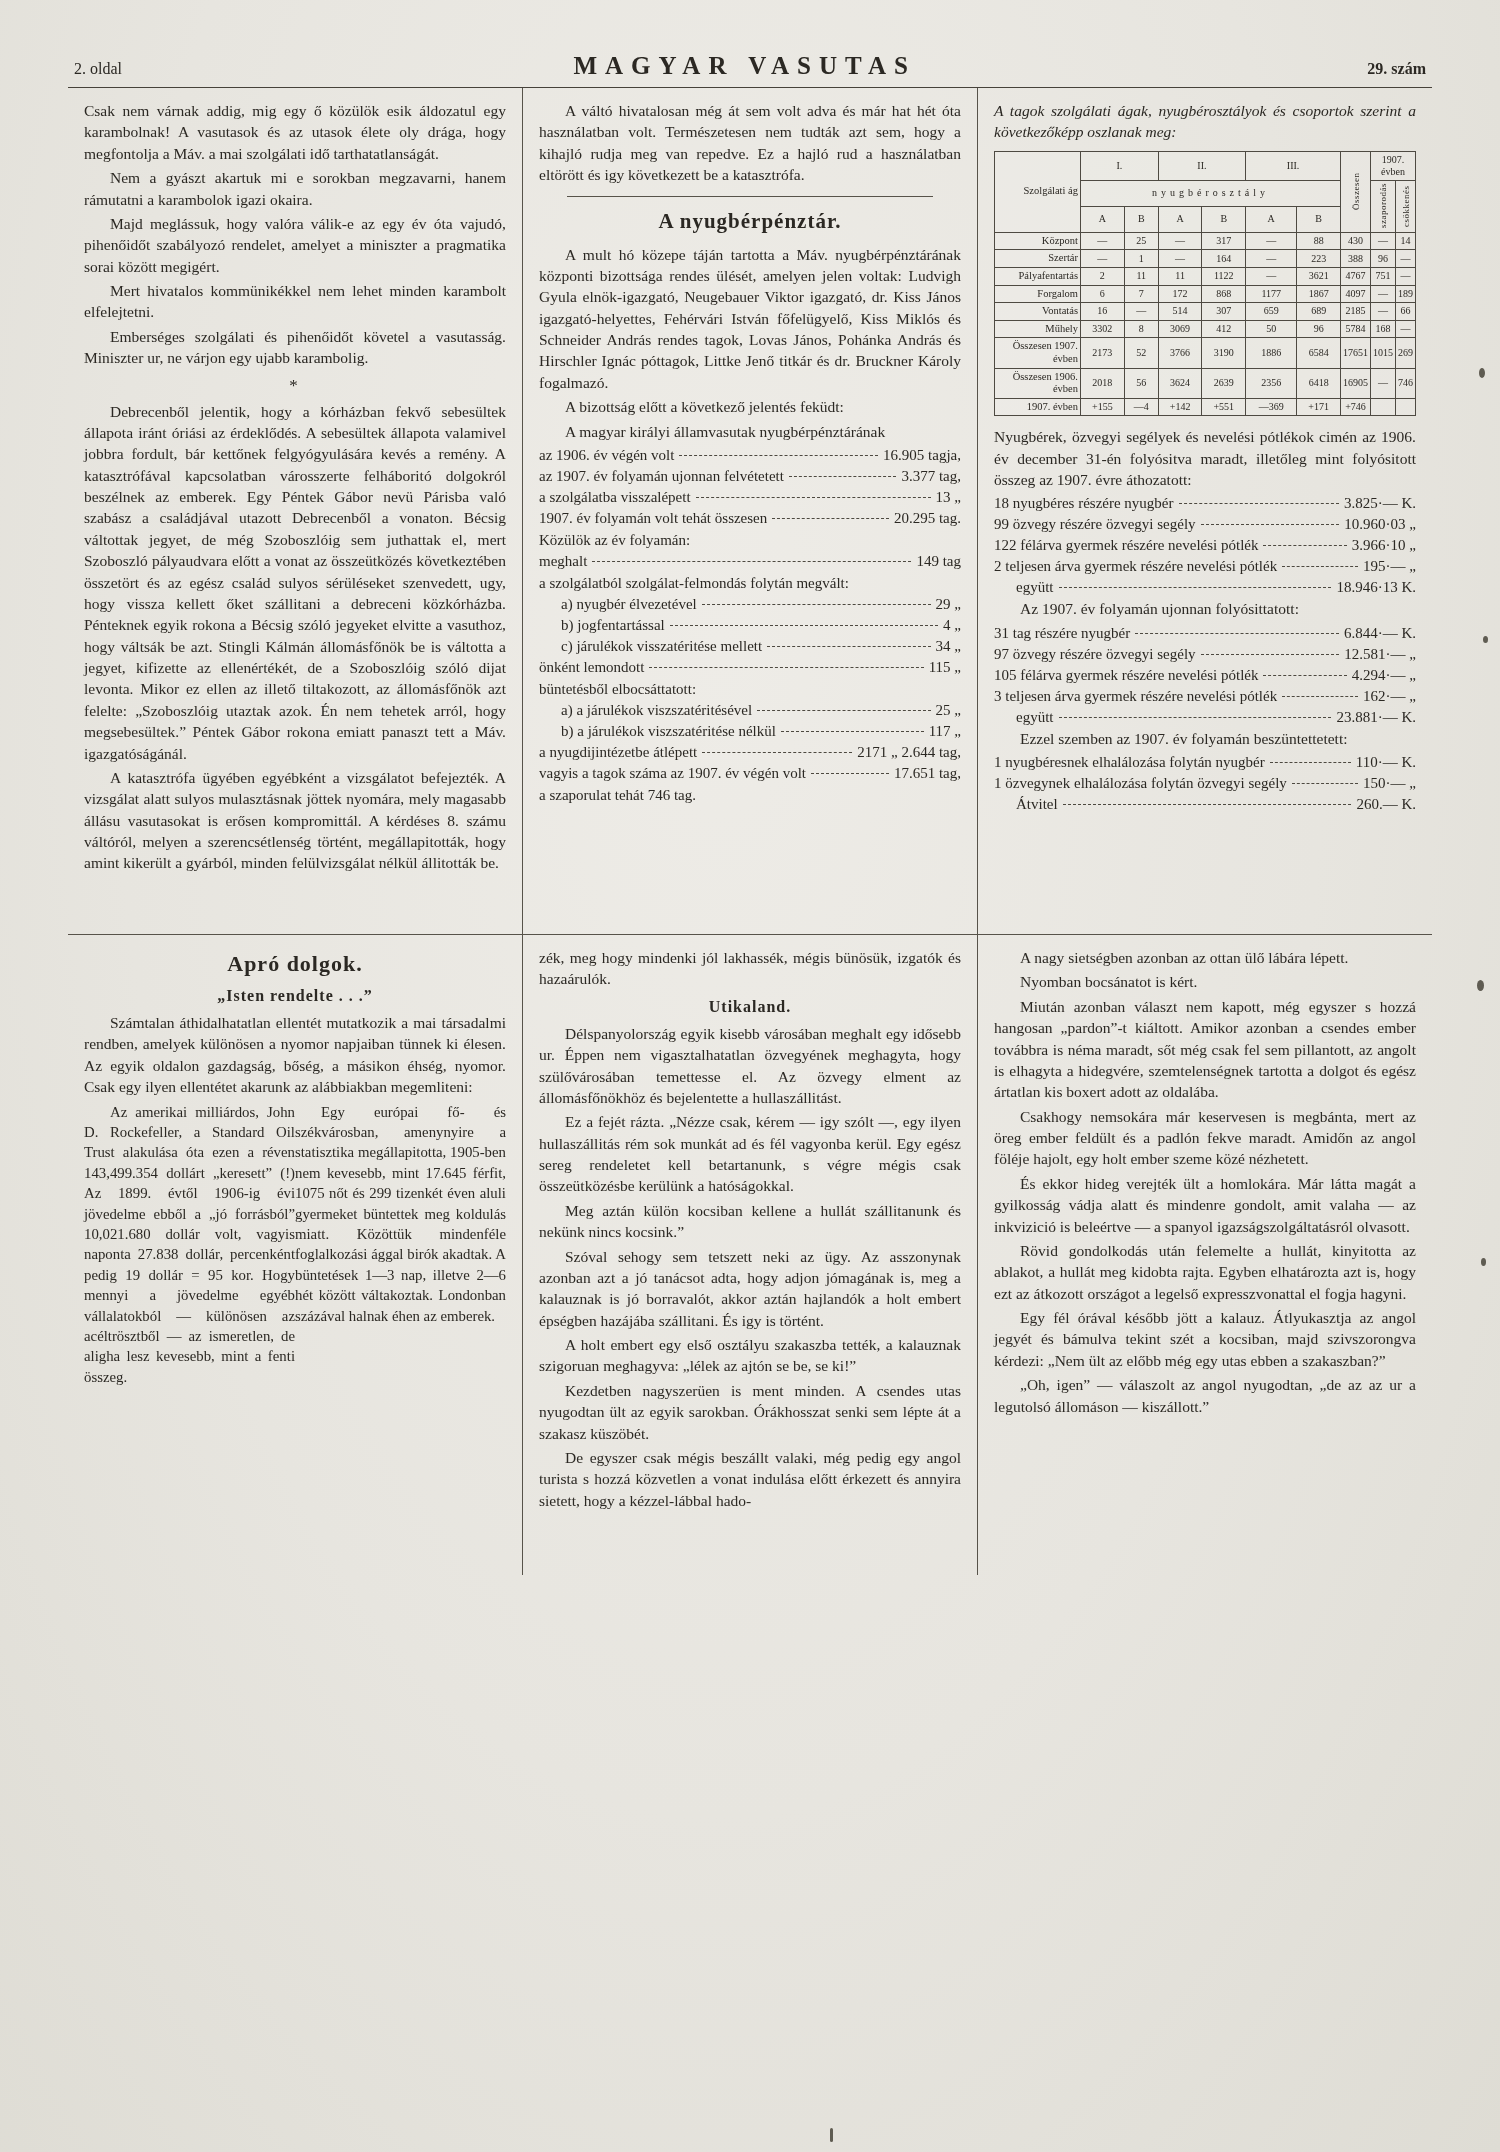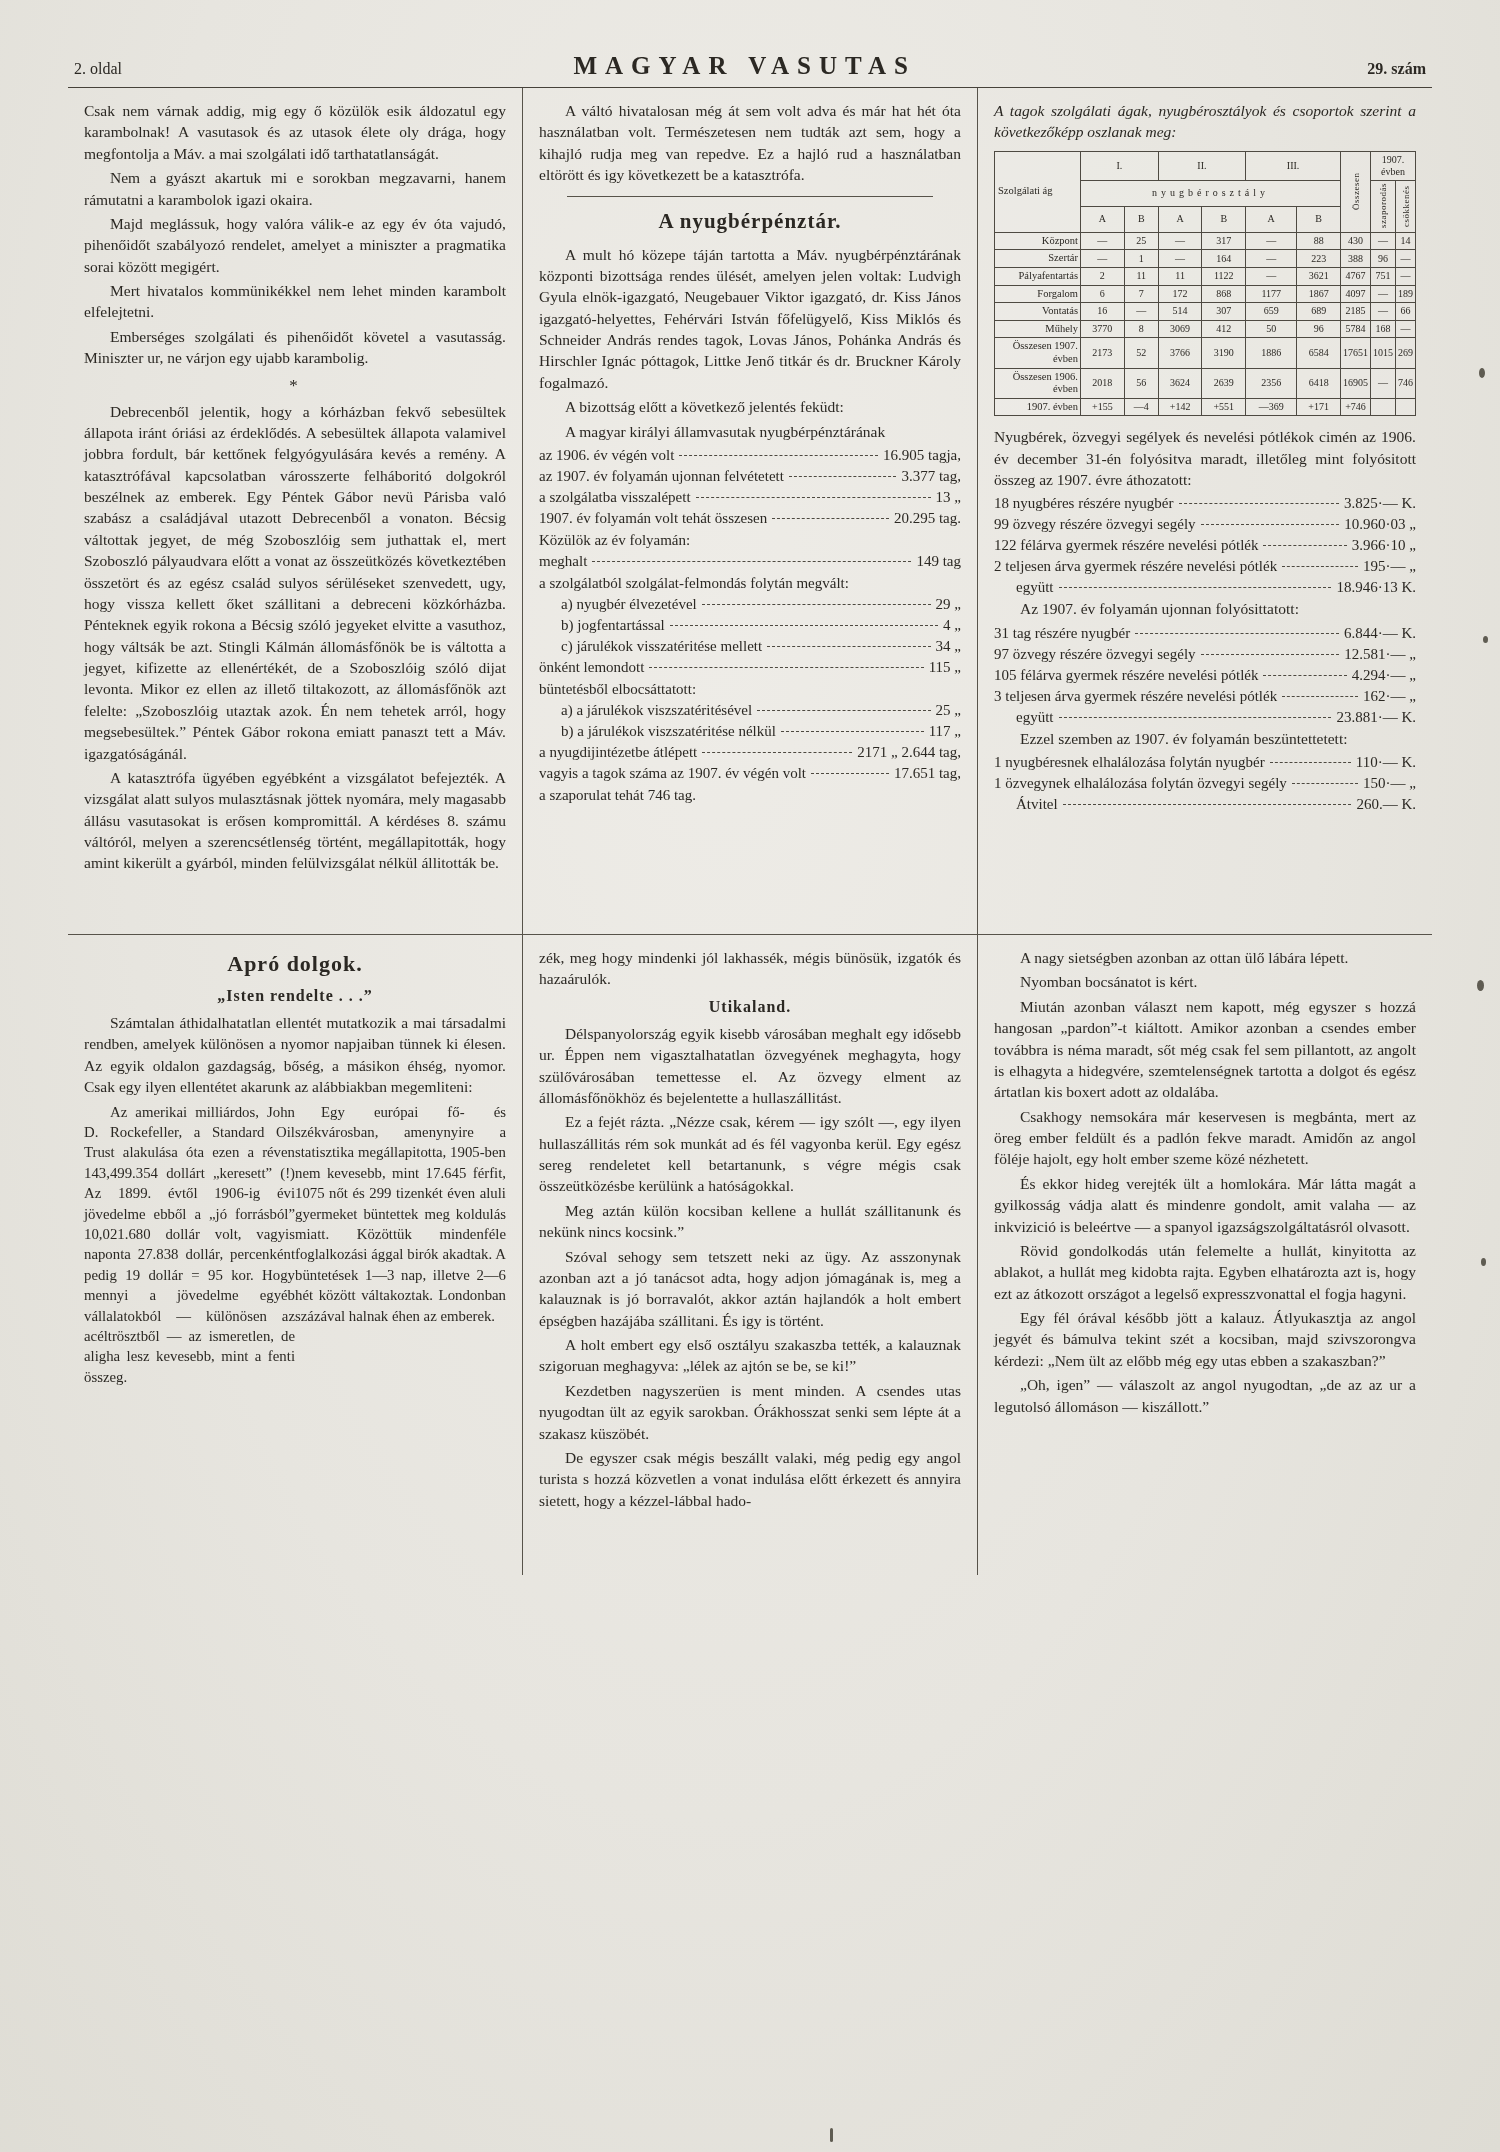--- a/index.html
+++ b/index.html
@@ -43,21 +43,21 @@
   .stat .leader { flex:1 1 14px; min-width:14px; margin:0 5px; border-bottom:1px dashed #4d4940; transform:translateY(-4px); }
   .stat .val { white-space:nowrap; }
   .stat.ind, .stat-line.ind { padding-left:22px; }
   .stat-line { font-size:15px; line-height:1.4; margin-top:1px; }
 
   
   table.dist { width:100%; border-collapse:collapse; margin:8px 0 10px; background:rgba(255,255,255,0.12); }
   .dist th, .dist td { border:1px solid #4e4a42; padding:2px 2px; text-align:center; font-weight:normal; font-size:10px; line-height:1.2; }
   .dist thead th { font-size:10px; }
   .dist .rn { text-align:right; font-size:10.5px; padding-left:3px; width:86px; }
-  .dist .aghead { text-align:left; font-size:10.5px;margin-left:48px; }
+  .dist .aghead { text-align:right; font-size:10.5px;margin-left:48px; }
   .dist .vert { writing-mode:vertical-rl; transform:rotate(180deg); font-size:9px; letter-spacing:0.5px; width:18px; padding:3px 1px; white-space:nowrap; }
   .dist .nyug { letter-spacing:4px; }
   .dist tr.tot td { border-top:1.5px solid #413d35; }
 
   
   .split { display:flex; gap:0; margin:4px 0 2px;justify-content:space-between; }
   .split .subcol { flex:1 1 0; min-width:0; }
   .split p { font-size:14.8px; }
 
   
@@ -252,21 +252,21 @@
                 <td>514</td>
                 <td>307</td>
                 <td>659</td>
                 <td>689</td>
                 <td>2185</td>
                 <td>—</td>
                 <td>66</td>
               </tr>
             <tr>
                 <td class="rn">Műhely</td>
-                <td>3770</td>
+                <td>3302</td>
                 <td>8</td>
                 <td>3069</td>
                 <td>412</td>
                 <td>50</td>
                 <td>96</td>
                 <td>5784</td>
                 <td>168</td>
                 <td>—</td>
               </tr>
             <tr class="tot">

